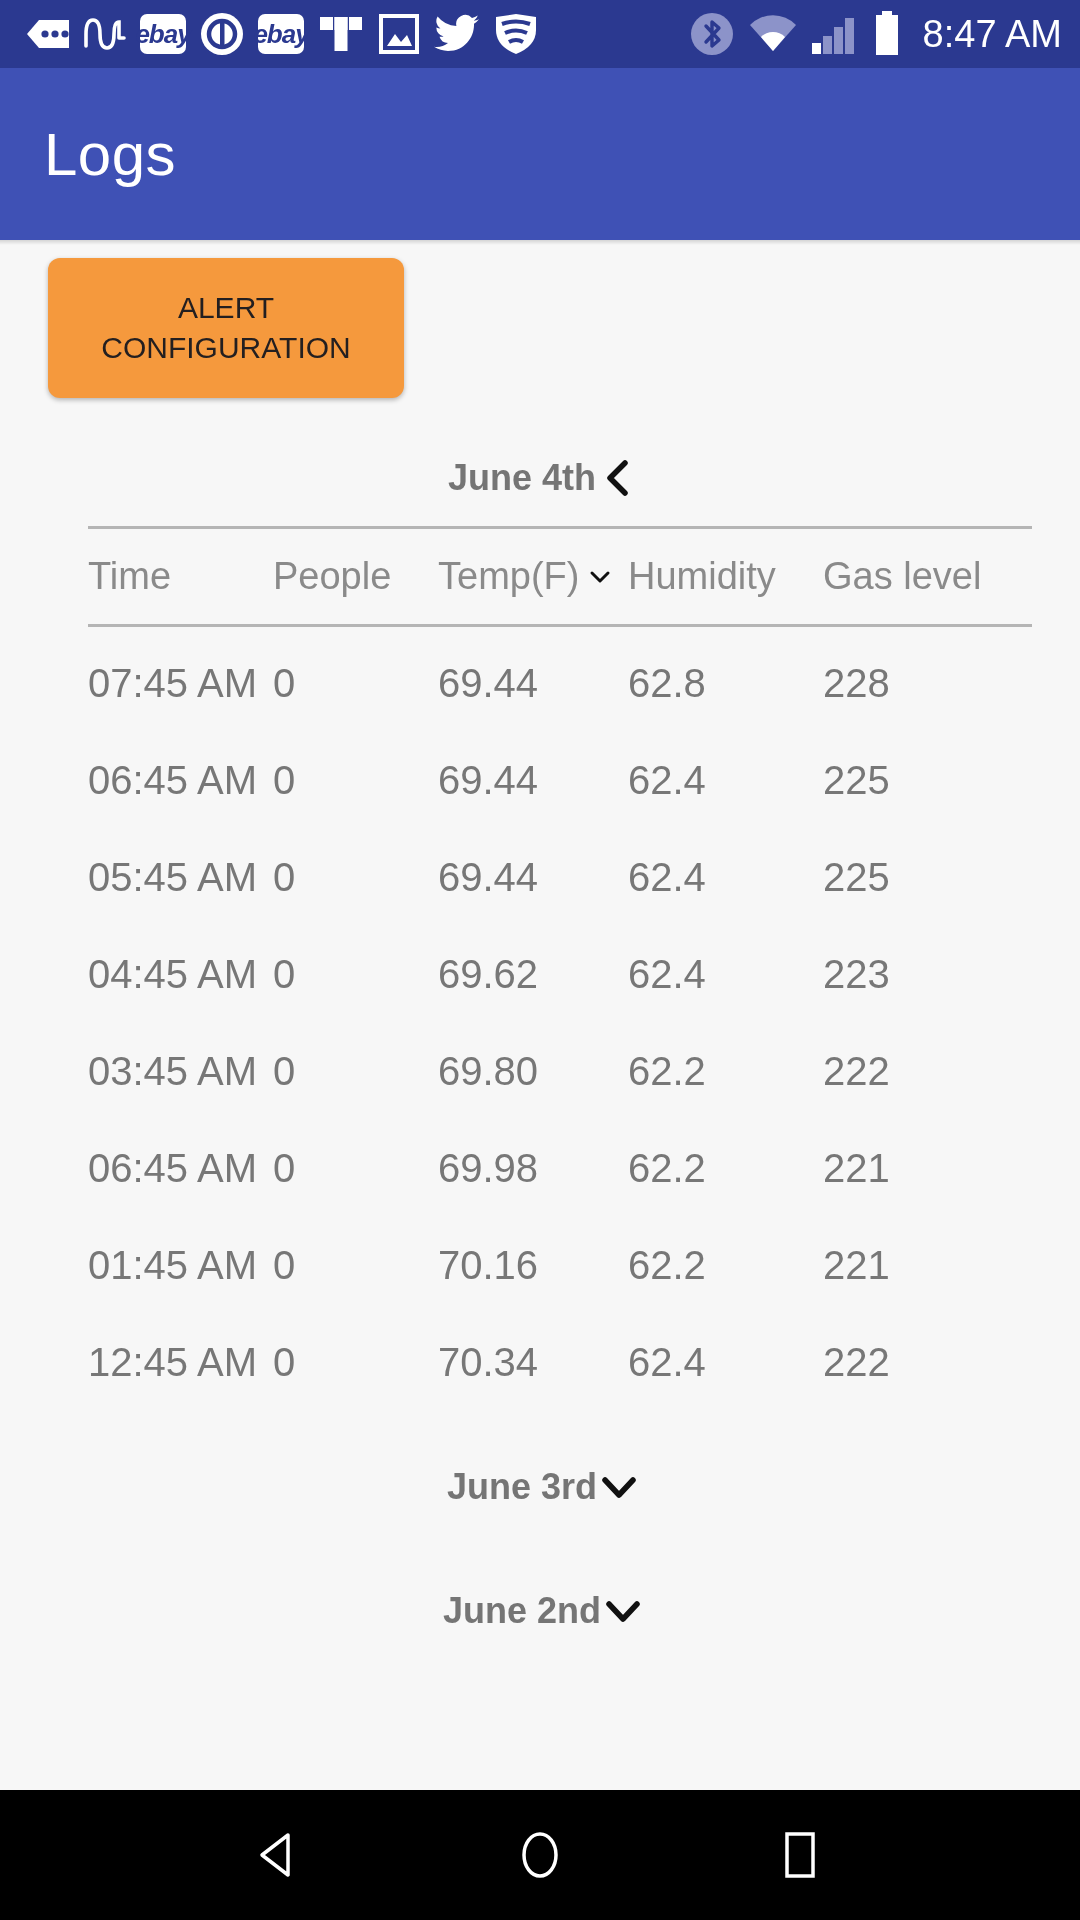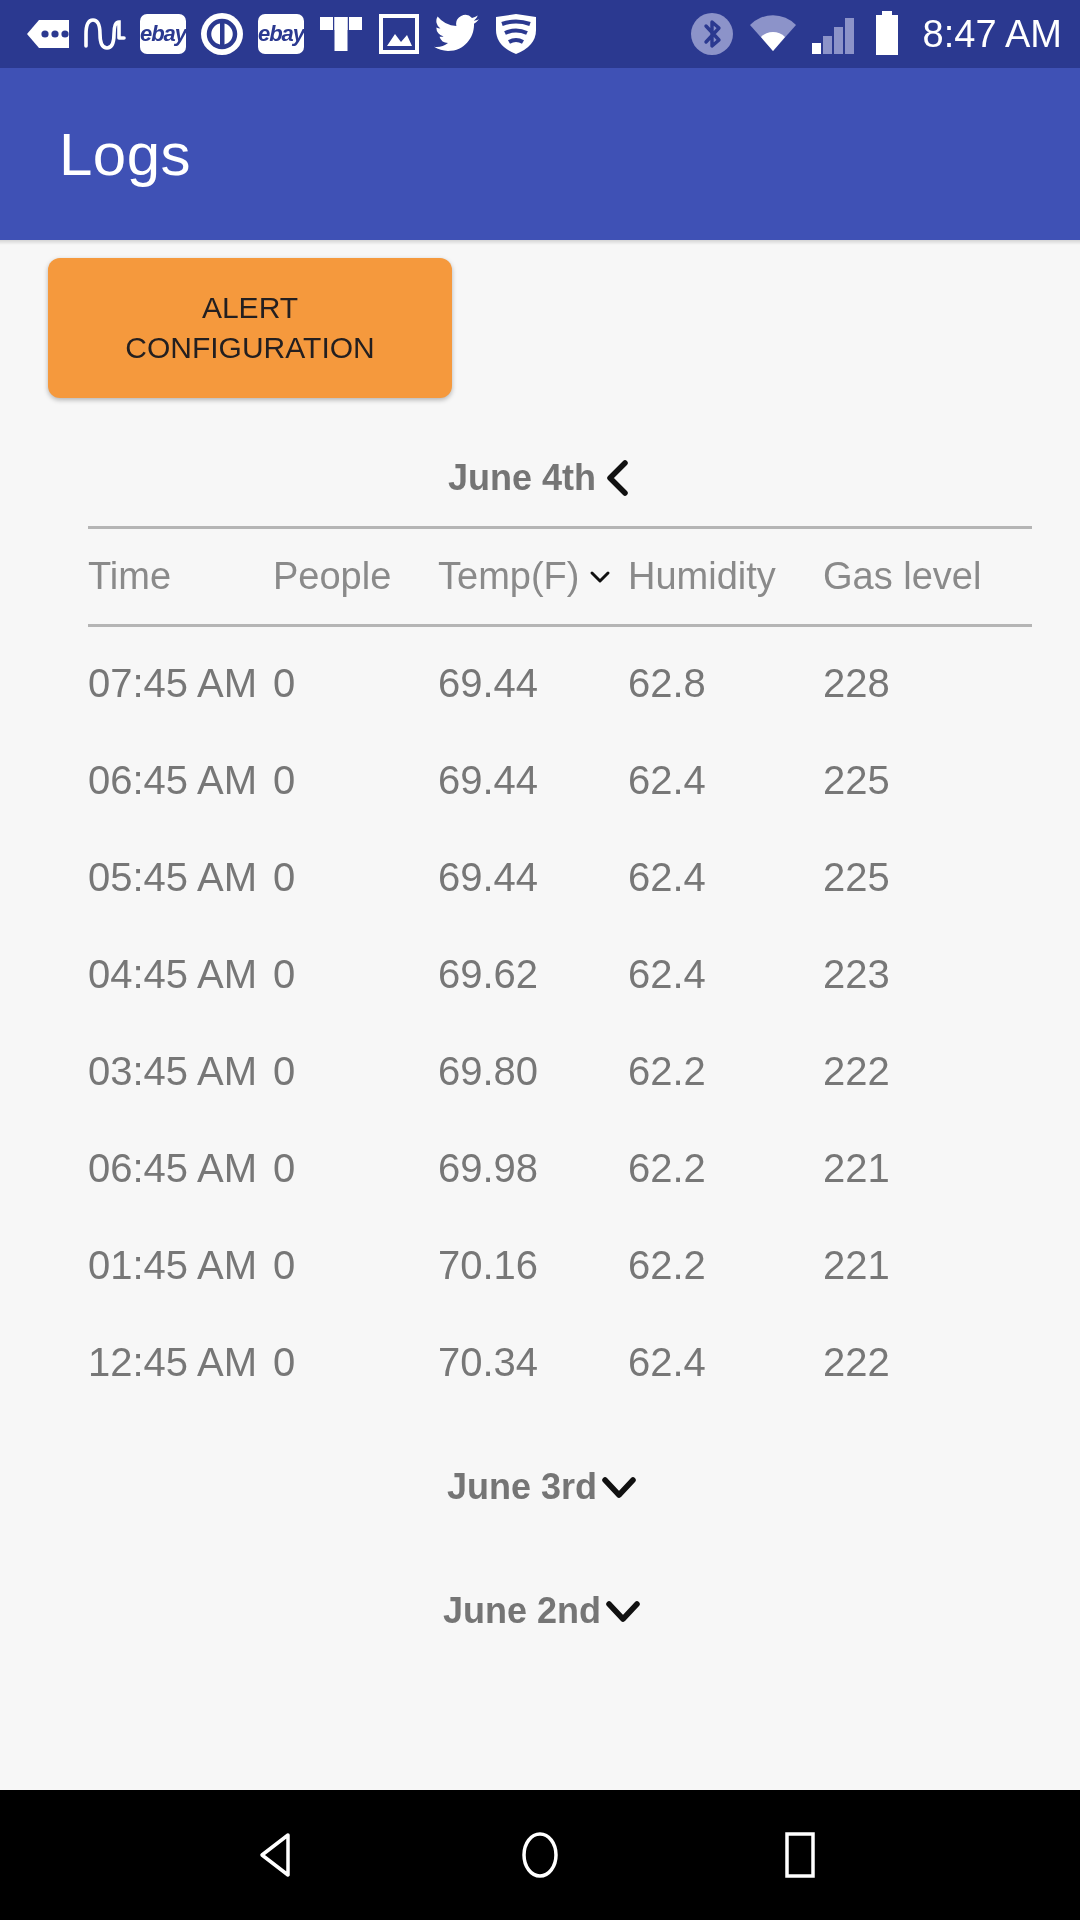--- a/index.html
+++ b/index.html
@@ -20,52 +20,52 @@
   .sb-left { display:flex; align-items:center; gap:14px; }
   .sb-right { margin-left:auto; display:flex; align-items:center; gap:13px; }
   .sb-ico { display:block; }
   .sb-box {
     background:#ffffff; border-radius:7px;
     display:flex; align-items:center; justify-content:center;
   }
   .ebay-box { width:46px; height:40px; }
   .ebay-txt {
     font-family:"Liberation Sans", sans-serif;
-    font-weight:bold; font-size:22px; color:#2B3990; letter-spacing:-1px;
+    font-weight:bold; font-size:26px; color:#2B3990; letter-spacing:-1px;
     font-style:italic;
   }
   .clock {
     font-size:38px; color:#ffffff; font-weight:400;
     margin-left:10px; letter-spacing:0px; white-space:nowrap;
   }
 
   
   .appbar {
     height:172px; flex:0 0 172px; background:#3F51B5;
-    display:flex; align-items:center; padding:0 59px;
+    display:flex; align-items:center; padding:0 44px;
   }
   .appbar-title { font-size:60px; color:#ffffff; font-weight:400; letter-spacing:0.5px; }
 
   
   .content { flex:1 1 auto; background:#F7F7F7; overflow:hidden; position:relative; }
   .content::before {
     content:""; position:absolute; top:0; left:0; right:0; height:5px;
     background:linear-gradient(to bottom, rgba(0,0,0,0.14), rgba(0,0,0,0));
   }
 
   .device-row {
     display:flex; align-items:flex-start; justify-content:space-between;
     padding:18px 26px 0 48px; height:190px;
   }
   .device-name {
     font-size:44px; color:#6E6E6E; font-weight:bold; letter-spacing:0px;
     margin-top:78px;
   }
   .alert-btn {
-    width:404px; height:140px; background:#F5993D; border:none;
+    width:356px; height:140px; background:#F5993D; border:none;
     border-radius:12px; color:#231F20; font-size:30px; line-height:1.35;
     font-family:"Liberation Sans", sans-serif;
     display:flex; align-items:center; justify-content:center; text-align:center;
     box-shadow:0 2px 5px rgba(0,0,0,0.28); cursor:pointer; padding:0 12px;
   }
 
   
   .date-header {
     display:flex; align-items:center; justify-content:center;
     padding:0 62px 0 70px; height:96px;

